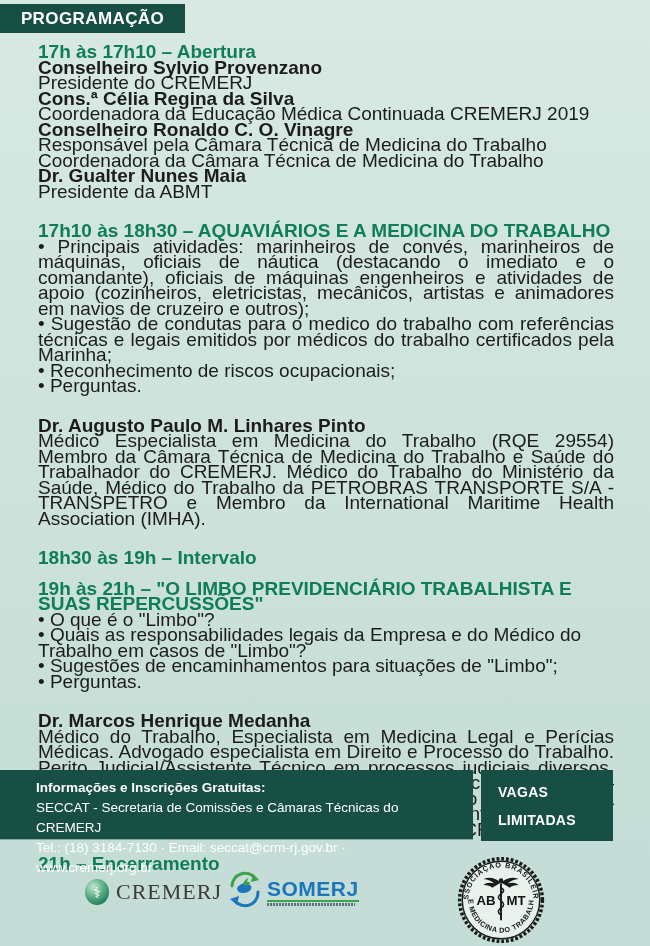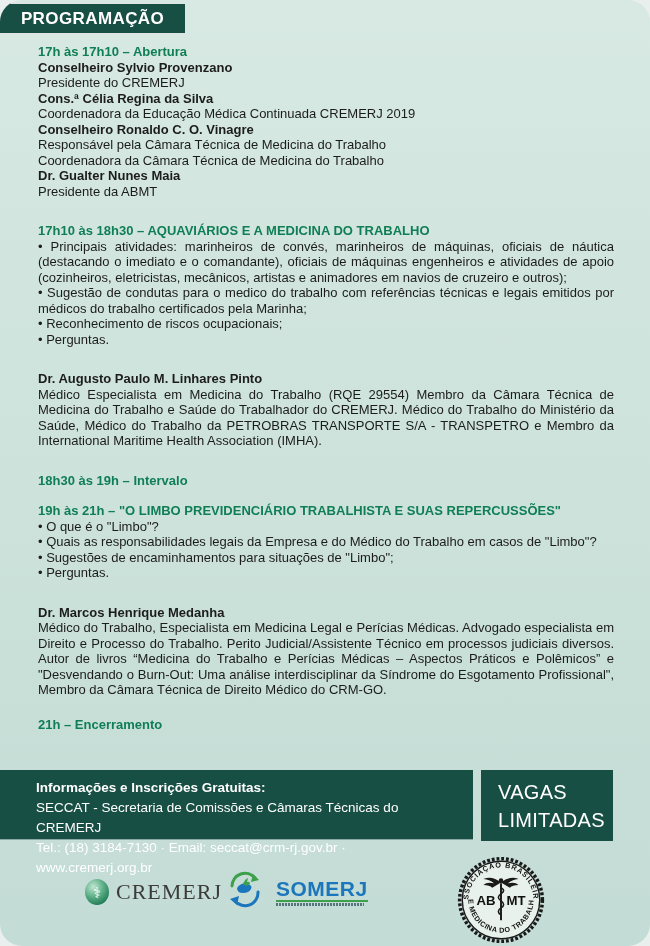--- a/index.html
+++ b/index.html
@@ -1,62 +1,62 @@
 <!DOCTYPE html>
 <html lang="pt"><head>
 <meta charset="utf-8">
 <style>
   html,body{margin:0;padding:0;background:#e9efec;}
   .page{
     position:relative;width:650px;height:946px;margin:0 auto;overflow:hidden;
     background:linear-gradient(180deg,#d7e9e2 0%,#cfe4dd 38%,#c8dfd8 75%,#c3dcd5 100%);
-    font-family:"Liberation Sans",sans-serif;color:#1c1c1c;border-radius:22px;
+    font-family:"Liberation Sans",sans-serif;color:#1c1c1c;
   }
   
   .header-box{
     position:absolute;left:0;top:3px;width:186px;height:31px;background:#184f44;
     border:1px solid rgba(255,255,255,.85);border-left:none;box-sizing:border-box;
     display:flex;align-items:center;justify-content:center;
   }
   .header-box .t{color:#fff;font-weight:bold;font-size:17px;letter-spacing:.4px;}
   
   .content{
     position:absolute;left:38px;top:0;width:576px;padding-top:44px;
-    font-size:13px;line-height:15.5px;
+    font-size:19px;line-height:15.5px;
   }
   .h{color:#0f7e57;font-weight:bold;margin:0;}
   .name{font-weight:bold;margin:0;}
   .role,.bullet,.bio{margin:0;}
   .just{text-align:justify;}
   .mt22{margin-top:24px;} .mt19{margin-top:19px;} .mt15{margin-top:15px;}
   
   .info-bar{
     position:absolute;left:0;top:770px;width:473px;height:70px;background:#184f44;
     color:#fff;box-sizing:border-box;padding:8px 10px 16px 36px;
     border-bottom:1px solid rgba(255,255,255,.5);
   }
   .info-bar .b{font-weight:bold;font-size:13.5px;line-height:20px;}
   .info-bar .l{font-size:13.5px;line-height:20px;}
   .vagas-box{
     position:absolute;left:481px;top:770px;width:132px;height:71px;background:#184f44;
-    color:#fff;font-weight:normal;font-size:20px;line-height:28px;letter-spacing:.3px;
+    color:#fff;font-weight:bold;font-size:14px;line-height:28px;letter-spacing:.3px;
     box-sizing:border-box;padding:8px 0 0 17px;
   }
   
   .logo{position:absolute;display:flex;align-items:center;}
   .cremerj-logo{left:85px;top:879px;gap:7px;}
   .cremerj-icon{
     width:24px;height:26px;border-radius:50%;
     background:radial-gradient(circle at 35% 30%,#bfe6d2 0%,#57ab82 45%,#1f7a55 80%,#14543b 100%);
     display:flex;align-items:center;justify-content:center;color:#fff;font-size:15px;line-height:1;
   }
   .cremerj-word{
     font-family:"Liberation Serif",serif;font-size:22px;letter-spacing:1px;color:#3b3b39;font-weight:500;
   }
-  .somerj-logo{left:226px;top:870px;gap:12px;}
+  .somerj-logo{left:226px;top:870px;gap:3px;}
   .somerj-text{display:flex;flex-direction:column;}
   .somerj-word{color:#1b76bc;font-weight:bold;font-size:21px;line-height:21px;letter-spacing:.5px;}
   .somerj-rule{height:2px;background:#3da04a;margin-top:1px;}
   .somerj-tagline{
     margin-top:1px;height:3px;width:96%;
     background:repeating-linear-gradient(90deg,#3c5a66 0 2px,transparent 2px 3px);
     opacity:.8;
   }
   .abmt-logo{left:457px;top:855px;}
 </style>

